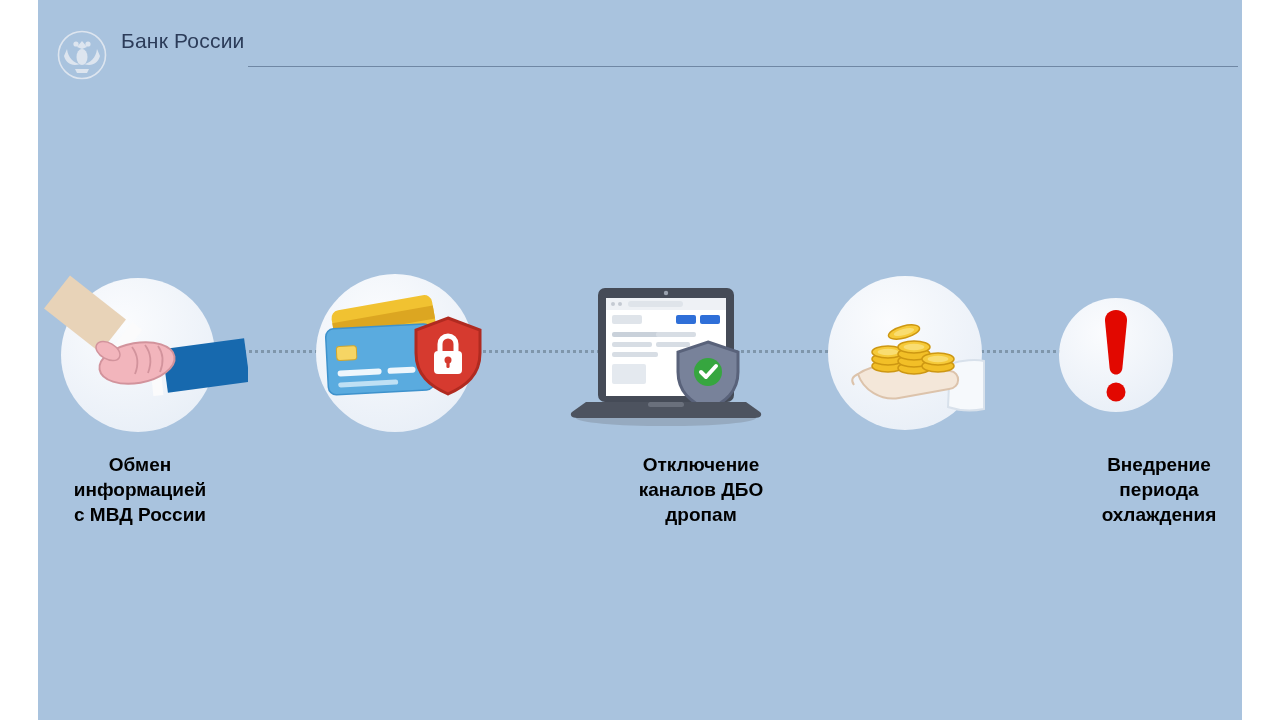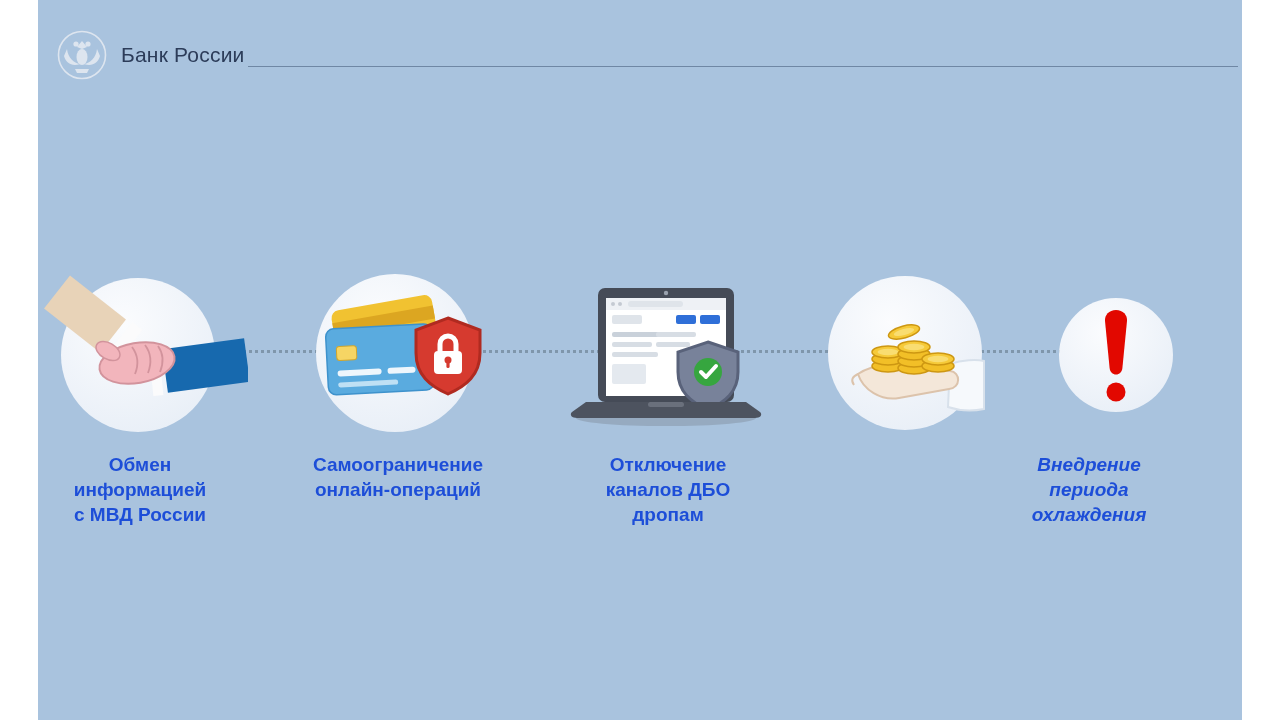--- a/index.html
+++ b/index.html
@@ -5,43 +5,43 @@
   * { margin:0; padding:0; box-sizing:border-box; }
   html,body { width:1280px; height:720px; }
   body { font-family:"Liberation Sans", sans-serif; }
 
   .slide { position:relative; width:1280px; height:720px; background:#a9c3de; overflow:hidden; }
 
   .stripe { position:absolute; top:0; width:38px; height:720px; background:#ffffff; }
   .stripe-left { left:0; }
   .stripe-right { right:0; }
 
-  .logo { position:absolute; left:56px; top:29px; display:flex; align-items:center; gap:13px; }
+  .logo { position:absolute; left:56px; top:29px; display:flex; gap:13px; }
   .logo-text { font-size:21px; color:#2c3c59; letter-spacing:0.2px; }
   .header-rule { position:absolute; left:248px; right:42px; top:66px; height:1px; background:#5c7390; opacity:0.75; }
 
   .title { position:absolute; left:112px; top:110px; font-weight:bold; font-size:33px; line-height:47px; color:#1b2440; letter-spacing:0.3px; }
   .title-line { display:block; }
 
   .connector { position:absolute; left:140px; top:350px; width:977px; height:0; border-top:3px dotted #7f96ab; }
 
   .icon { position:absolute; }
   .icon-1 { left:33px;  top:270px; }
   .icon-2 { left:295px; top:268px; }
   .icon-3 { left:556px; top:268px; }
   .icon-4 { left:800px; top:268px; }
   .icon-5 { left:1041px; top:280px; }
 
   .label { position:absolute; top:452px; width:230px; text-align:center; font-weight:bold;
-           font-size:19px; line-height:25px; color:#1d4ed8; white-space:pre-line; }
+           font-size:19px; line-height:25px; color:#000000; white-space:pre-line; }
   .label-1 { left:25px; }
   .label-2 { left:283px; }
-  .label-3 { left:553px; }
+  .label-3 { left:586px; }
   .label-4 { left:795px; }
-  .label-5 { left:974px;font-style:italic; }
+  .label-5 { left:1044px; }
 </style>
 </head>
 <body>
 
 <div class="slide">
 
   <div class="stripe stripe-left"></div>
   <div class="stripe stripe-right"></div>
 
   <div class="logo">
@@ -171,22 +171,20 @@
       </radialGradient>
     </defs>
     <circle cx="75" cy="75" r="57" fill="url(#g5)"></circle>
     <path d="M75,30 c7,0 11.5,5 11,11 l-4.6,47 c-0.4,4 -3,6.5 -6.4,6.5 s-6,-2.5 -6.4,-6.5 l-4.6,-47 c-0.5,-6 4,-11 11,-11 z" fill="#e20800"></path>
     <circle cx="75" cy="112" r="9.5" fill="#e20800"></circle>
   </svg>
 
   <div class="label label-1">Обмен
 информацией
 с МВД России</div>
-  <div class="label label-2">Самоограничение
-онлайн-операций</div>
   <div class="label label-3">Отключение
 каналов ДБО
 дропам</div>
   <div class="label label-5">Внедрение
 периода
 охлаждения</div>
 
 </div>
 
 </body></html>

